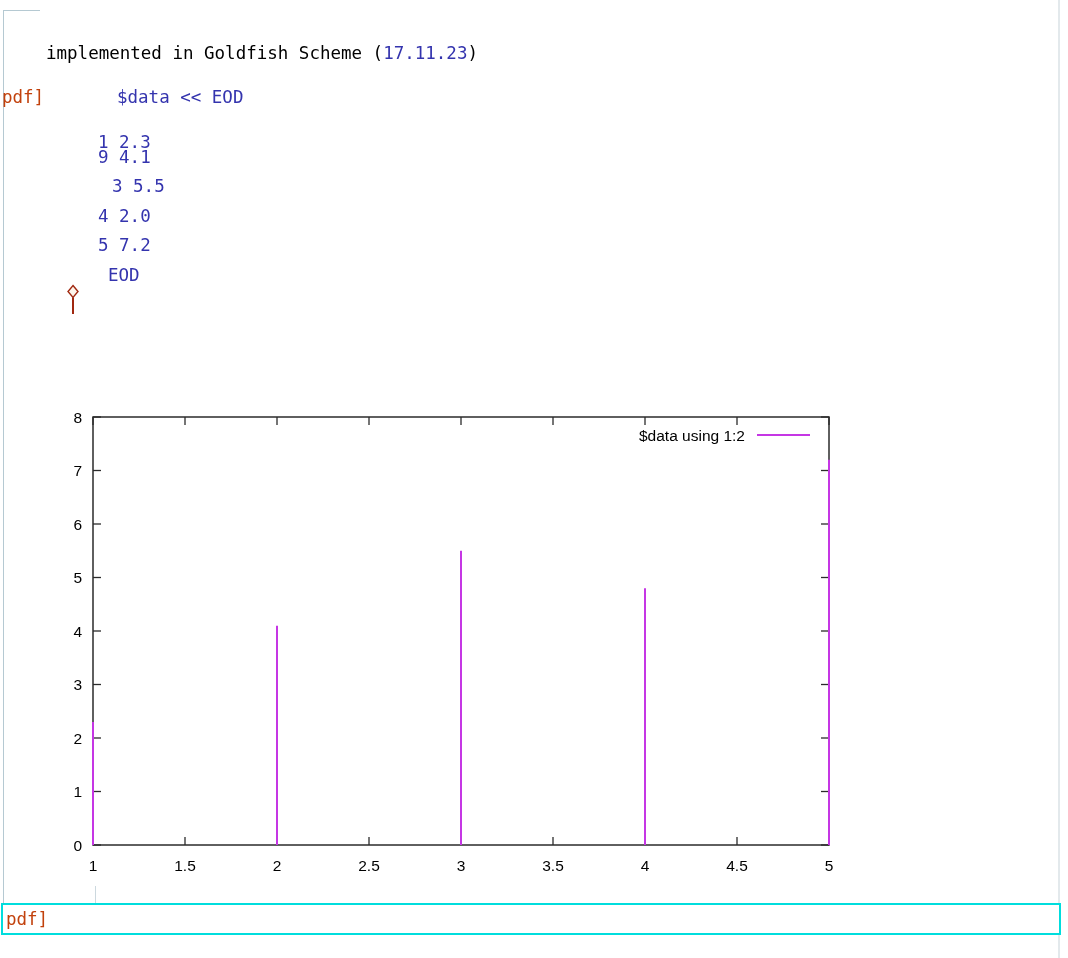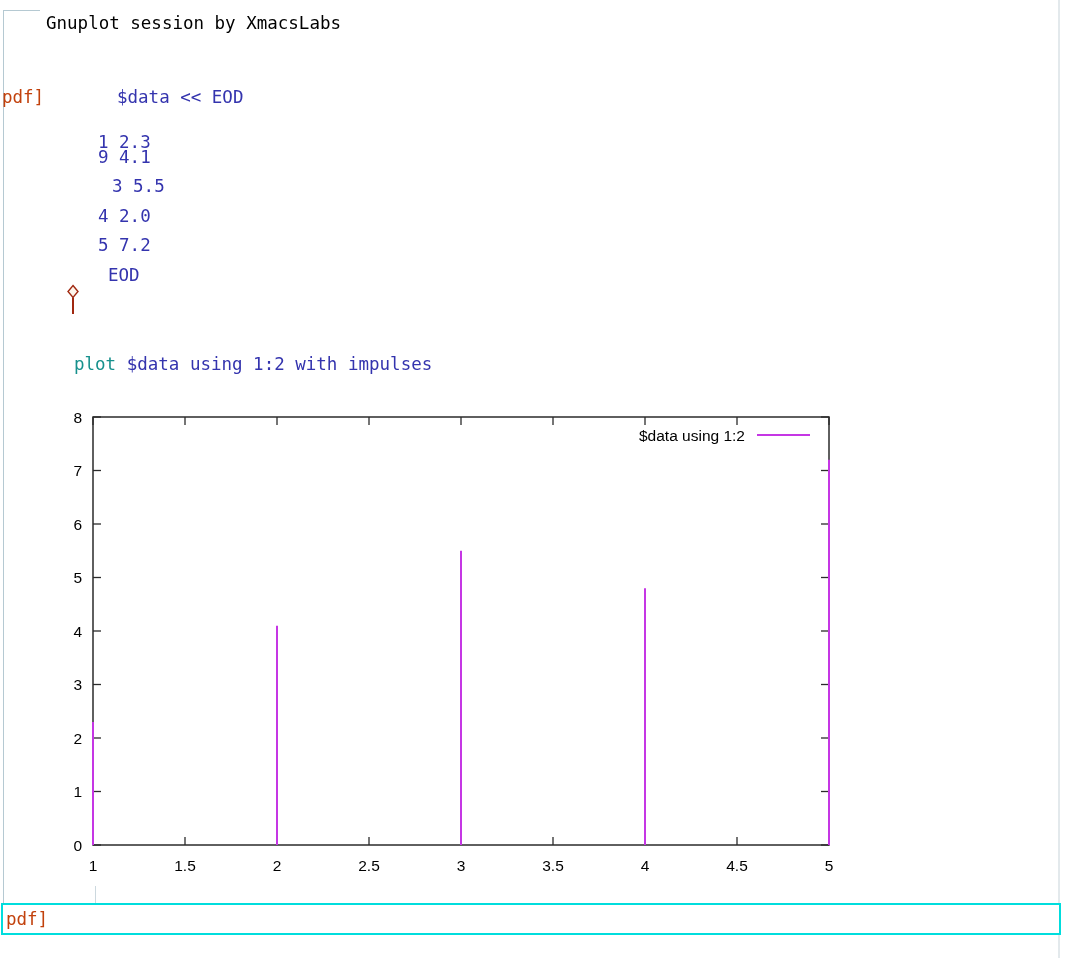--- a/index.html
+++ b/index.html
@@ -41,38 +41,37 @@
 </head>
 <body>
 
 <div id="page">
 
   <div class="bracket" style="left:3px;top:10px;width:37px;height:1px;"></div>
   <div class="bracket" style="left:3px;top:10px;width:1px;height:893px;"></div>
 
   <div id="page-edge-right"></div>
 
-  <div class="mono" style="left:46px;top:13px;">Gnuplot session by XmacsLabs</div>
+  <div class="mono" style="left:46px;top:43px;"><span>implemented in Goldfish Scheme (</span><span class="blue">17.11.23</span><span>)</span></div>
 
   <div class="mono maroon" style="left:2px;top:87px;">pdf]</div>
   <div class="mono blue" style="left:74px;top:87px;margin-left:43px;">$data &lt;&lt; EOD</div>
 
   <div class="mono blue" style="left:98px;top:132px;">1 2.3</div>
   <div class="mono blue" style="left:98px;top:147px;">9 4.1</div>
   <div class="mono blue" style="left:112px;top:176px;">3 5.5</div>
   <div class="mono blue" style="left:98px;top:206px;">4 2.0</div>
   <div class="mono blue" style="left:98px;top:235px;">5 7.2</div>
   <div class="mono blue" style="left:108px;top:265px;">EOD</div>
 
   <svg style="position:absolute;left:66px;top:284px;" width="14" height="32" viewBox="0 0 14 32">
     <path d="M7 1.5 L12 7.5 L7 13.5 L2 7.5 Z" fill="#fdf4ea" stroke="#a02810" stroke-width="1.4"></path>
     <line x1="7" y1="13.5" x2="7" y2="30" stroke="#a02810" stroke-width="2"></line>
   </svg>
 
-  <div class="mono" style="left:74px;top:354px;"><span class="teal">plot</span><span class="blue"> $data using 1:2 with impulses</span></div>
 
   <div id="chart-wrap">
     <svg id="chart-svg" width="1010" height="475" viewBox="0 0 1010 475">
         <rect x="53" y="17" width="736" height="428" fill="none" stroke="#2b2b2b" stroke-width="1.5"></rect>
         <line x1="53" y1="445" x2="53" y2="437" stroke="#2b2b2b" stroke-width="1.3"></line>
         <line x1="53" y1="17" x2="53" y2="25" stroke="#2b2b2b" stroke-width="1.3"></line>
         <text x="53" y="471" text-anchor="middle" font-size="15.5" fill="#000">1</text>
         <line x1="145" y1="445" x2="145" y2="437" stroke="#2b2b2b" stroke-width="1.3"></line>
         <line x1="145" y1="17" x2="145" y2="25" stroke="#2b2b2b" stroke-width="1.3"></line>
         <text x="145" y="471" text-anchor="middle" font-size="15.5" fill="#000">1.5</text>

